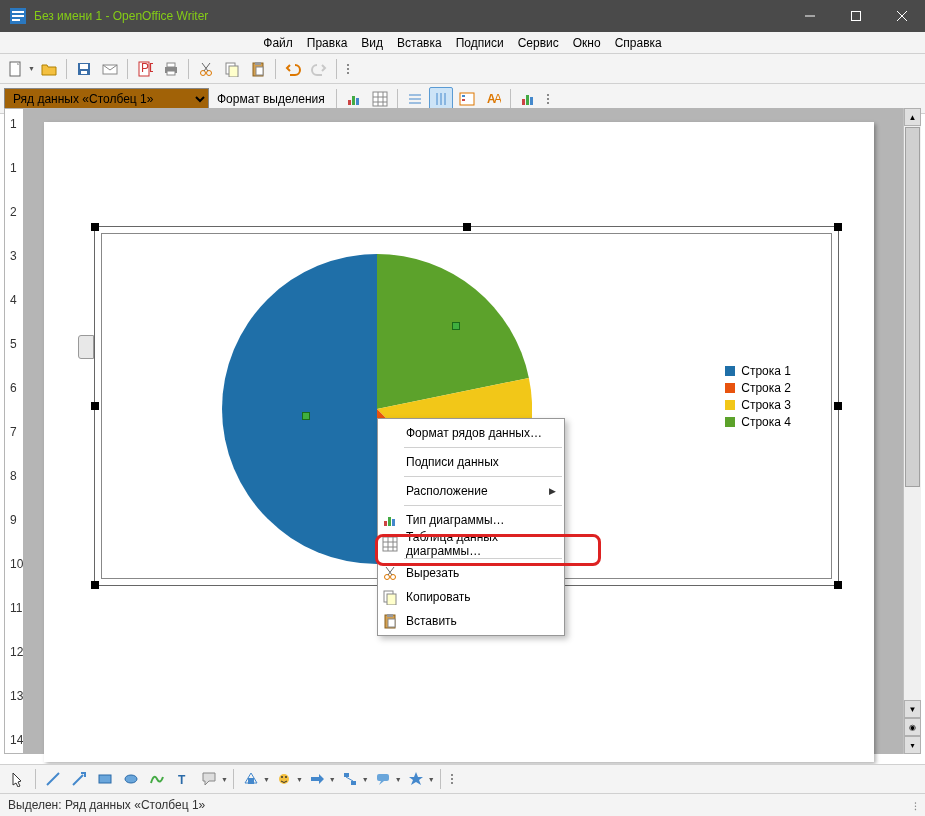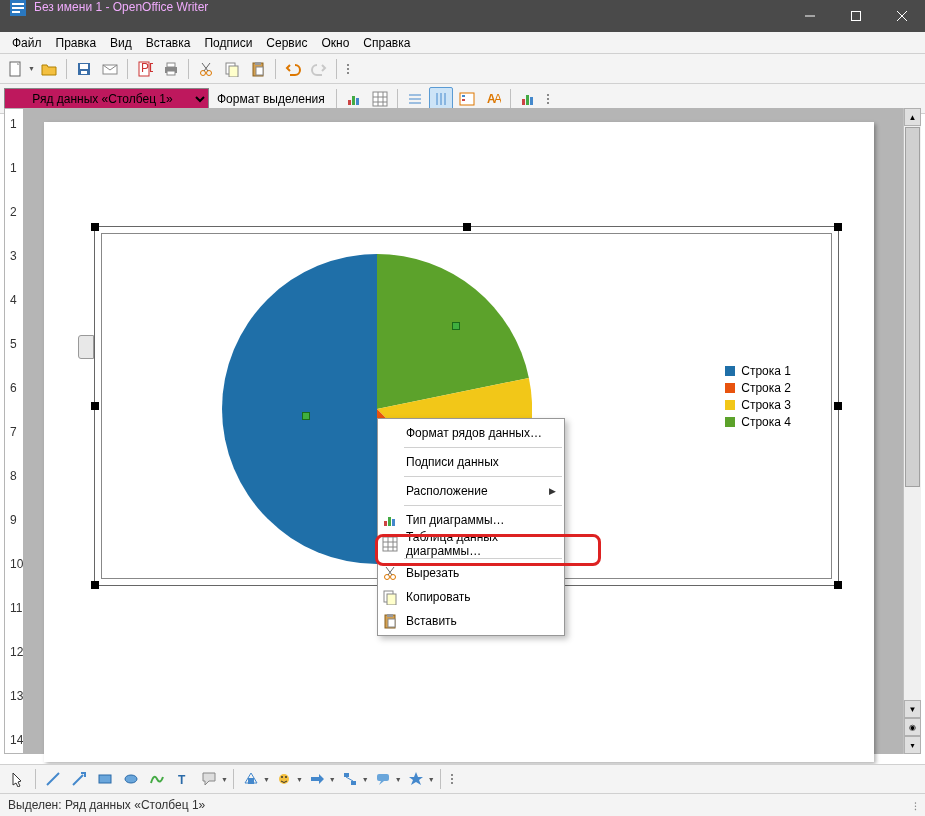--- a/index.html
+++ b/index.html
@@ -1,34 +1,34 @@
 <!DOCTYPE html>
 <html><head>
 <meta charset="utf-8">
 <style>
 * { margin: 0; padding: 0; box-sizing: border-box; font-family: Tahoma, Arial, sans-serif; font-size: 12px; user-select: none; }
 body { background: #fff; width: 925px; height: 816px; overflow: hidden; position: relative; }
 
 
-.titlebar { height: 32px; background: #4a4a4a; display: flex; align-items: flex-start; padding-left: 10px; color: #f0abfc; }
+.titlebar { height: 32px; background: #4a4a4a; display: flex; align-items: center; padding-left: 10px; color: #84cc16; }
 .titlebar .app-icon { width: 16px; height: 16px; margin-right: 8px; display:inline-block; }
 .titlebar .title { flex: 1; font-size: 12px; }
 .titlebar .winbtn { width: 46px; height: 32px; display: flex; align-items: center; justify-content: center; color: #fff; }
 
 
-.menubar { height: 22px; background: #f4f4f4; border-bottom: 1px solid #d0d0d0; display: flex; align-items: center; padding: 0 6px; gap: 2px; }
+.menubar { height: 22px; background: #f4f4f4; border-bottom: 1px solid #d0d0d0; display: flex; align-items: center; padding: 0 6px; gap: 2px; justify-content: center; }
 .menuitem { padding: 2px 6px; }
 
 
 .toolbar { background: #f4f4f4; border-bottom: 1px solid #d0d0d0; display: flex; align-items: center; padding: 2px 4px; height: 30px; gap: 2px; }
 .tb-btn { width: 24px; height: 24px; display: flex; align-items: center; justify-content: center; border: 1px solid transparent; border-radius: 2px; }
 .tb-sep { width: 1px; height: 20px; background: #c0c0c0; margin: 0 3px; }
 .tb-dropdown-arrow { font-size: 7px; margin-left: -2px; color: #555; }
 
-select.data-series { width: 205px; height: 22px; font-size: 12px; padding-left: 4px; background: #be185d; border: 1px solid #888; text-align: center; }
+select.data-series { width: 205px; height: 22px; font-size: 12px; padding-left: 4px; background: #a16207; border: 1px solid #888; }
 .fmt-label { margin: 8px 6px; }
 
 
 .ruler-h { height: 20px; background: #fff; border: 1px solid #b5b5b5; margin: 2px 4px 0 4px; position: relative; overflow: hidden; font-size: 9px; color: #333; display:flex; }
 .ruler-corner { width: 20px; height: 18px; border-right: 1px solid #b5b5b5; background:#f0f0f0; display:flex; align-items:center; justify-content:center; font-size:8px; }
 .ruler-ticks { flex:1; position:relative; }
 .ruler-ticks span { position:absolute; top:3px; }
 
 
 .workarea { position: absolute; top: 108px; left: 4px; right: 4px; bottom: 62px; display: flex; }

